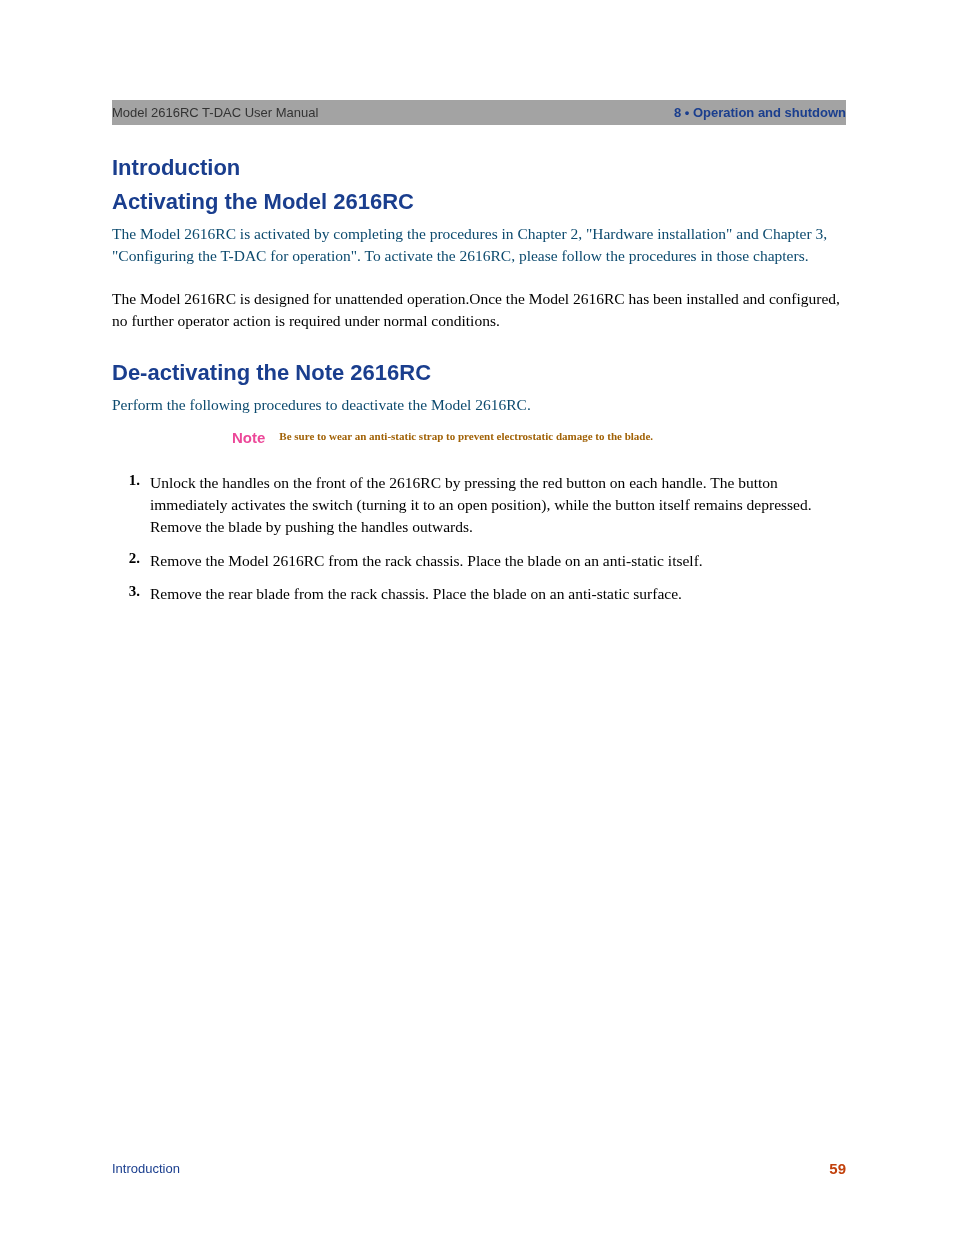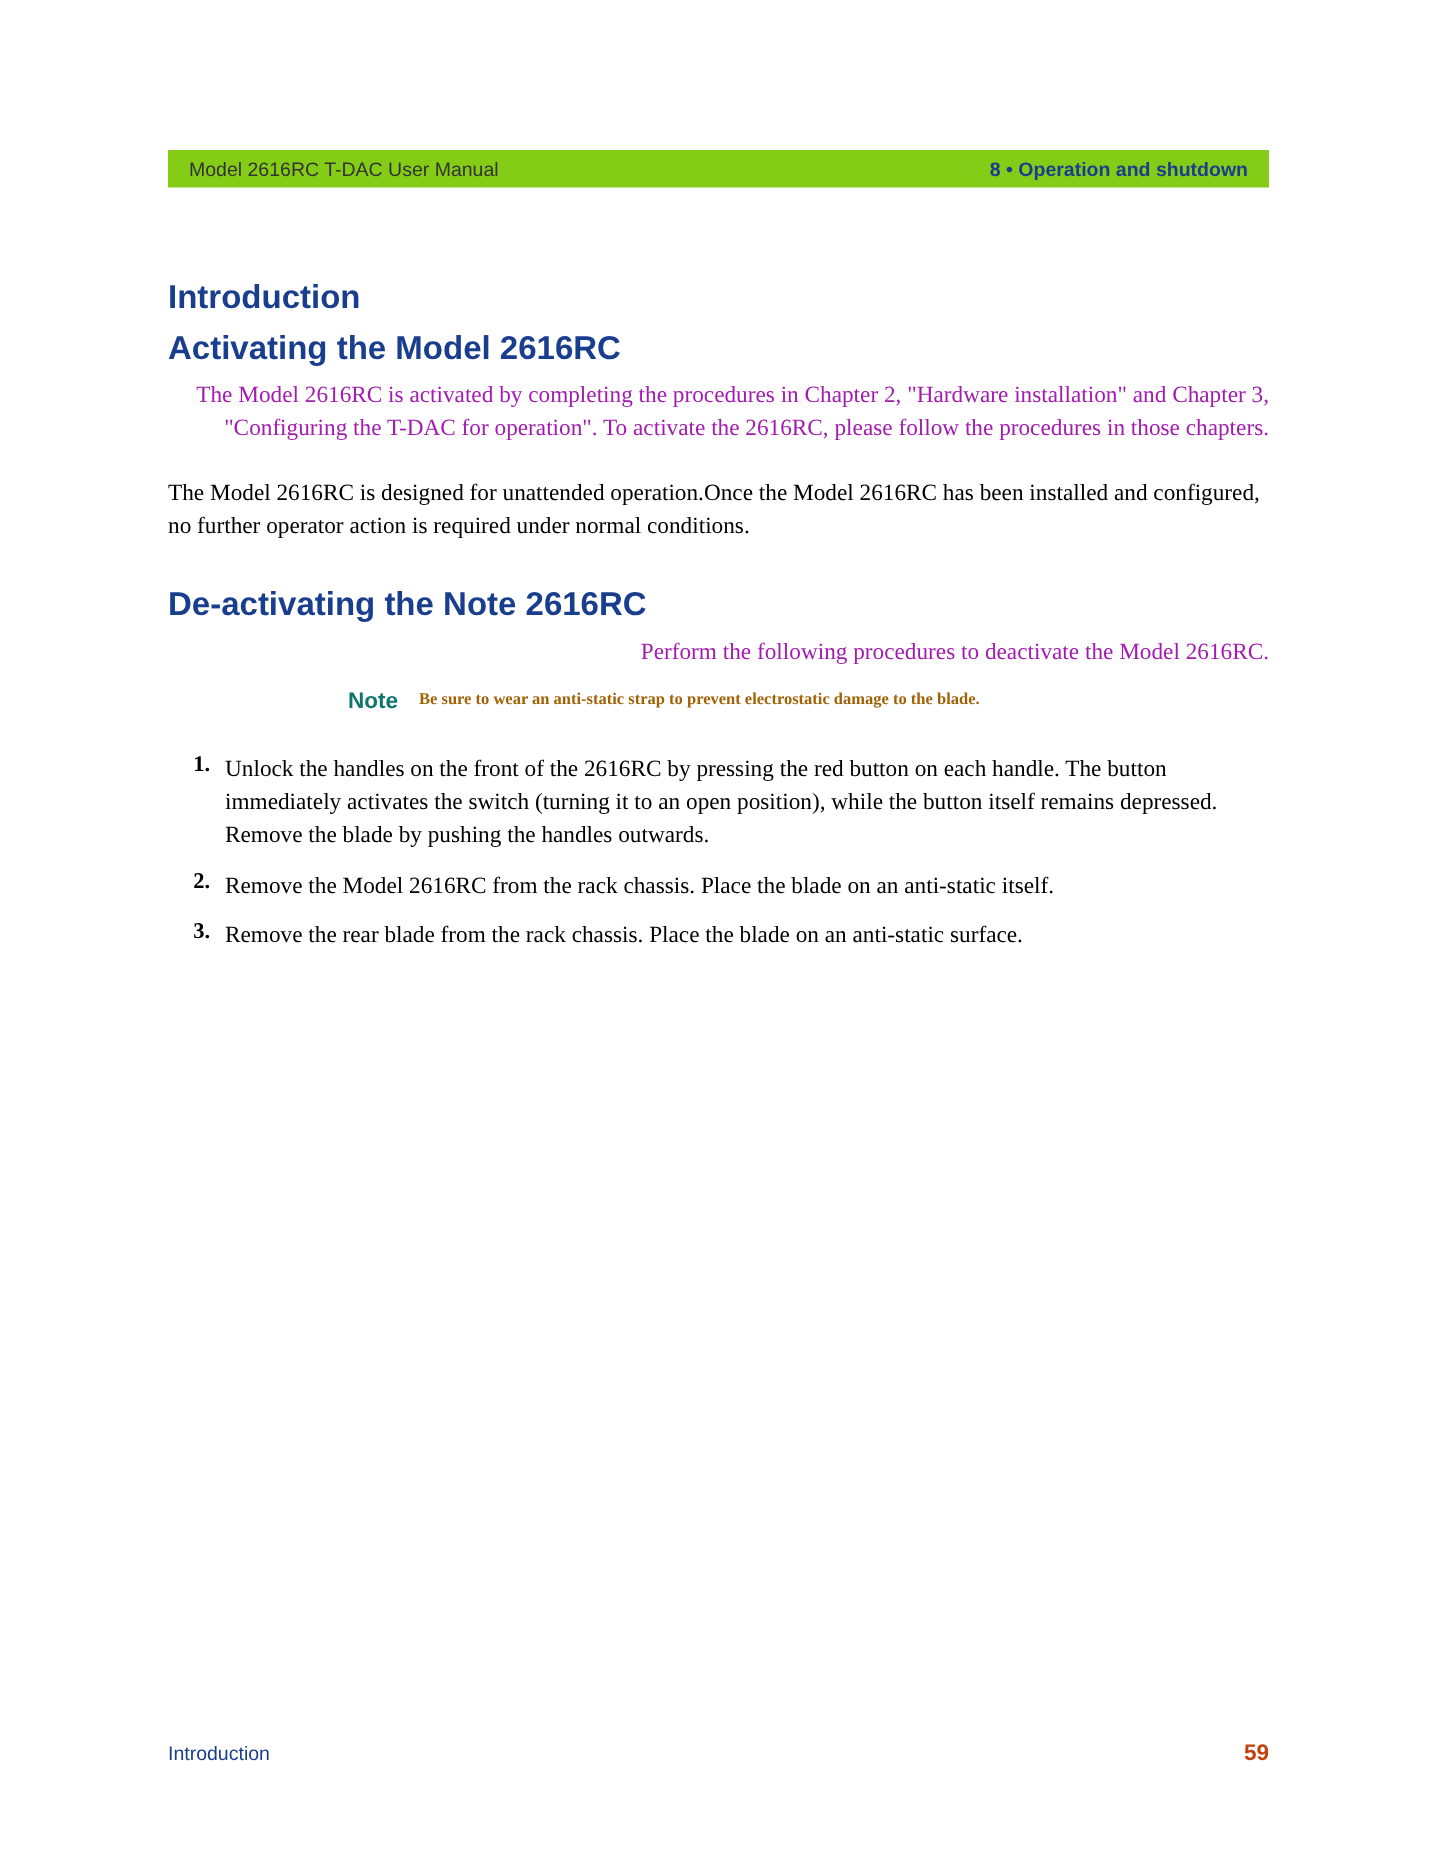--- a/index.html
+++ b/index.html
@@ -11,23 +11,23 @@
       width: 954px;
       height: 1235px;
       background: #fff;
       font-family: Georgia, 'Times New Roman', serif;
       position: relative;
     }
     .page {
       padding: 100px 108px 0 112px;
     }
     .header-bar {
-      background: #84cc16;
-      padding: 5px 14px;
-      margin-bottom: 60px;
+      background: #a3a3a3;
+      padding: 5px 0;
+      margin-bottom: 30px;
       display: flex;
       justify-content: space-between;
       align-items: center;
     }
     .header-left {
       font-size: 13px;
       color: #333;
       font-family: Arial, Helvetica, sans-serif;
     }
     .header-right {
@@ -38,40 +38,39 @@
     }
     .section-heading {
       font-size: 22px;
       color: #1a3e8e;
       font-weight: bold;
       font-family: Arial, Helvetica, sans-serif;
       margin-bottom: 8px;
     }
     .body-text {
       font-size: 15.5px;
-      color: #a21caf;
+      color: #0c4a6e;
       line-height: 1.4;
       margin-bottom: 22px;
-      text-align: right;
     }
     .body-text-last {
       font-size: 15.5px;
       color: #000;
       line-height: 1.4;
       margin-bottom: 28px;
     }
     .note-block {
       display: flex;
       margin-left: 120px;
       margin-bottom: 26px;
       margin-top: 6px;
     }
     .note-label {
       font-size: 15px;
-      color: #0f766e;
+      color: #ec4899;
       font-weight: bold;
       font-family: Arial, Helvetica, sans-serif;
       margin-right: 14px;
       white-space: nowrap;
     }
     .note-text {
       font-size: 11px;
       color: #a16207;
       line-height: 1.4;
       max-width: 440px;

